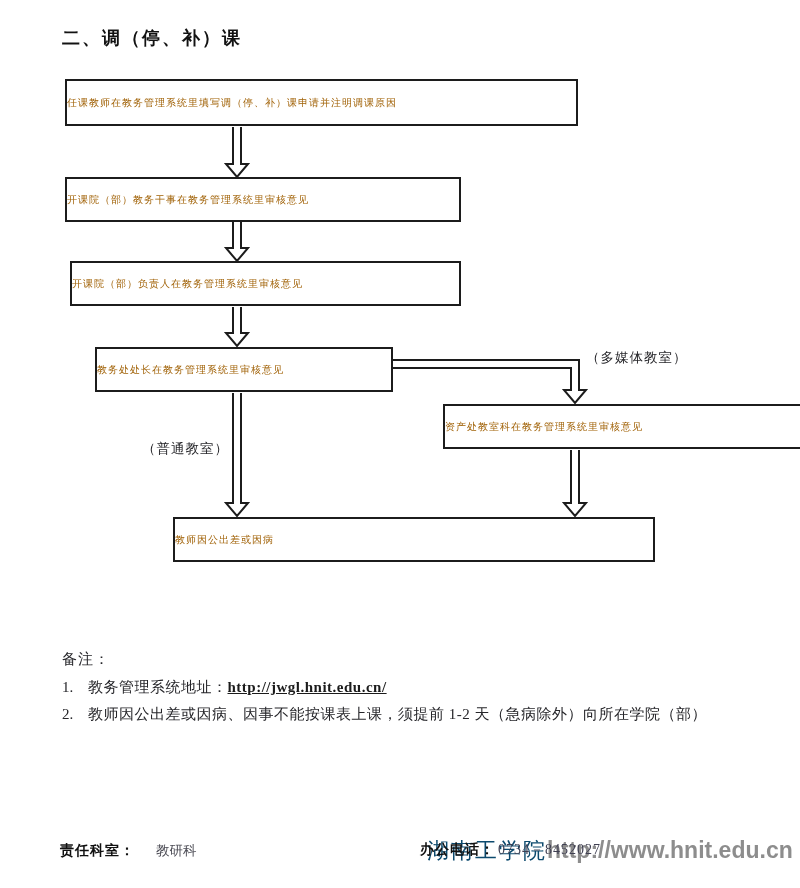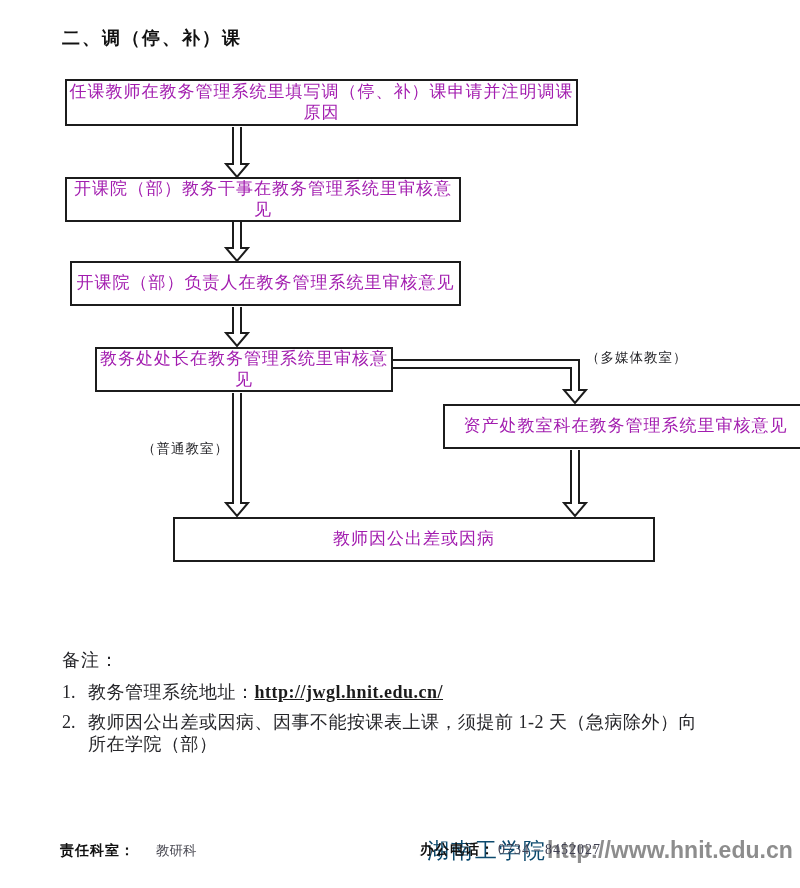--- a/index.html
+++ b/index.html
@@ -12,22 +12,22 @@
     overflow:hidden;
   }
   .doc-title{
     position:absolute;left:62px;top:26px;
     font-size:18px;font-weight:bold;letter-spacing:2px;
     color:#121212;
   }
   .flow-box{
     position:absolute;
     border:2px solid #1c1c1c;
-    display:flex;align-items:center;justify-content:center;
-    font-size:17px;color:#a21caf;
+    display:flex;align-items:center;justify-content:flex-start;
+    font-size:10px;color:#a16207;
     letter-spacing:1px;
     background:#fff;
     box-sizing:border-box;
     text-align:center;
     line-height:1.2;
   }
   .box1{left:65px;top:79px;width:513px;height:47px;}
   .box2{left:65px;top:177px;width:396px;height:45px;}
   .box3{left:70px;top:261px;width:391px;height:45px;}
   .box4{left:95px;top:347px;width:298px;height:45px;}
@@ -38,21 +38,21 @@
     pointer-events:none;
   }
   .branch-label{
     position:absolute;
     font-size:13.5px;color:#27272b;letter-spacing:1px;
   }
   .label-multimedia{left:586px;top:349px;}
   .label-ordinary{left:142px;top:440px;}
   .notes{
     position:absolute;left:62px;top:650px;width:650px;
-    font-size:18px;color:#26262a;line-height:1.2;
+    font-size:15px;color:#26262a;line-height:1.2;
   }
   .notes-heading{margin-bottom:10px;letter-spacing:1px;}
   .note-row{display:flex;margin-bottom:9px;}
   .note-num{width:26px;flex:none;}
   .note-body{letter-spacing:0.5px;}
   .note-link{
     font-weight:bold;text-decoration:underline;color:#1b1b1b;
     font-family:"Liberation Serif", serif;
   }
   .note-line2{margin-top:7px;}

